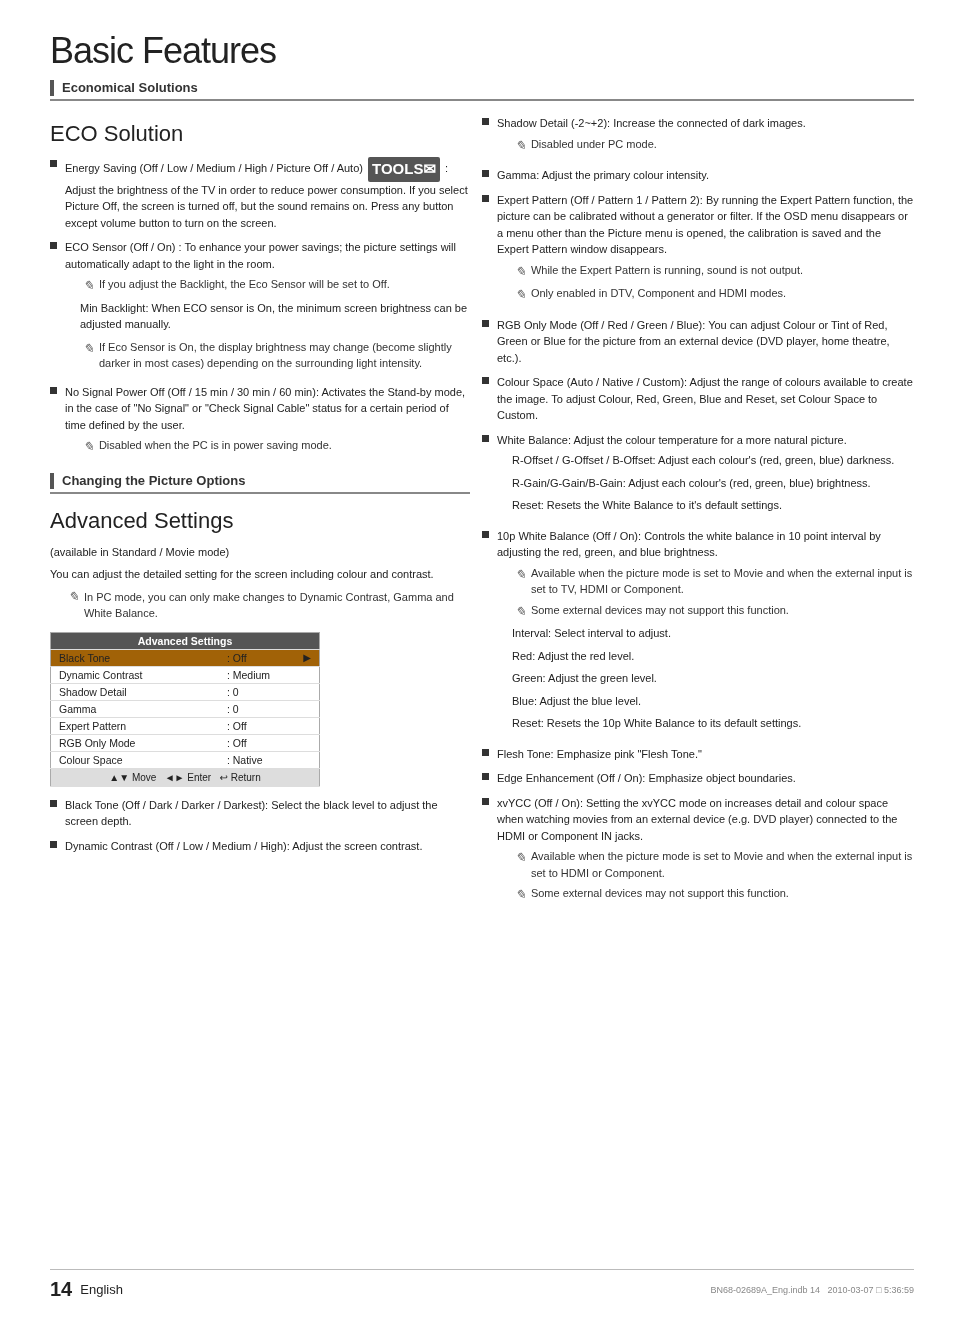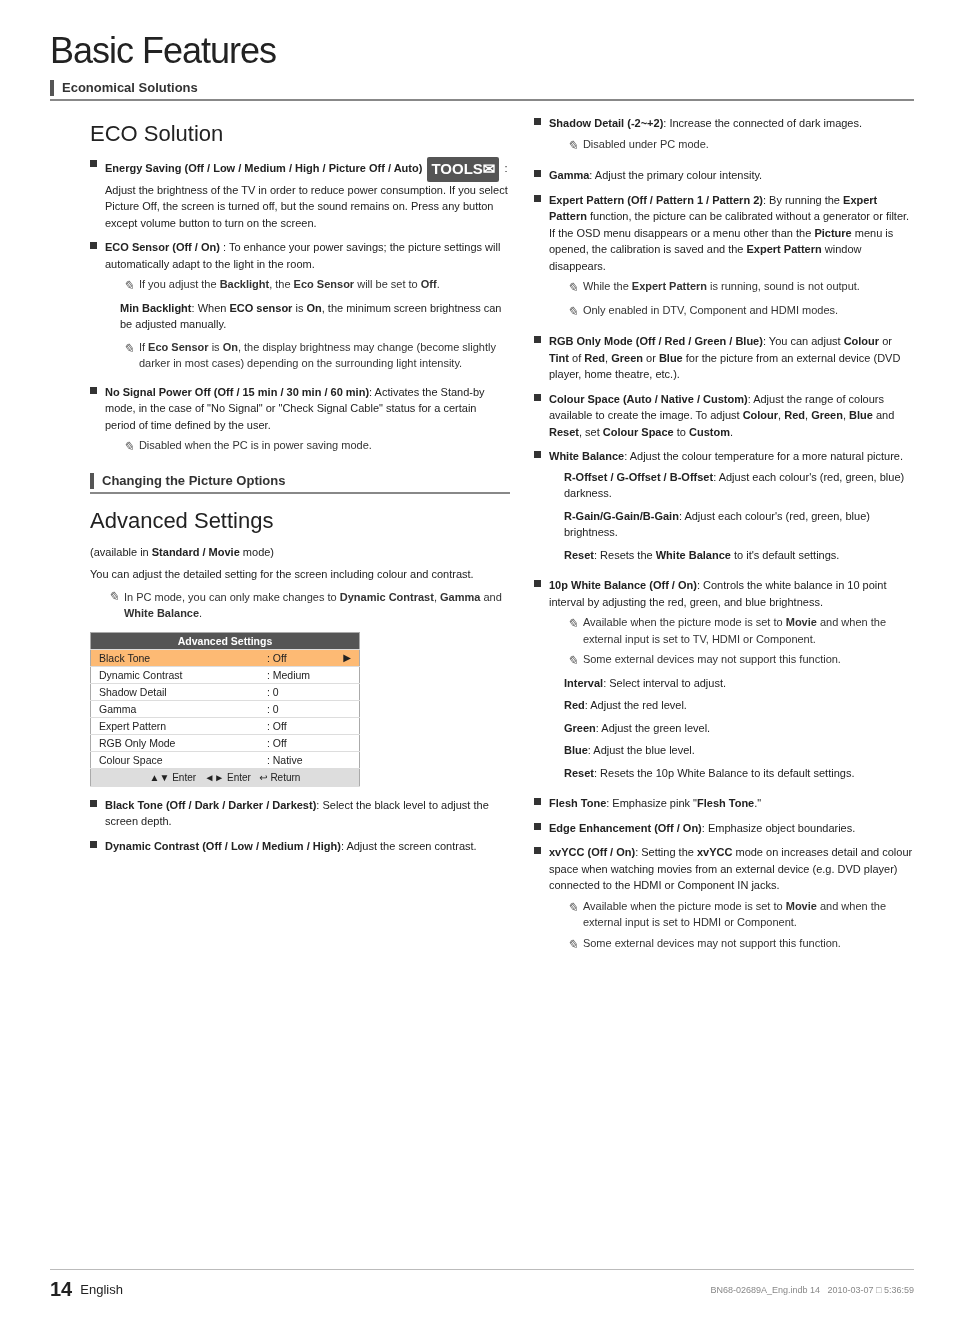--- a/index.html
+++ b/index.html
@@ -41,22 +41,21 @@
       display: inline-block;
     }
     .section-title {
       font-size: 13px;
       font-weight: bold;
       color: #333;
     }
     .content-columns {
       display: flex;
       flex: 1;
-      gap: 24px;
-      margin-left: 40px;
+      gap: 12px;
     }
     .col-left {
       width: 420px;
       flex-shrink: 0;
     }
     .col-right {
       flex: 1;
     }
     .sub-title {
       font-size: 22px;
@@ -75,21 +74,21 @@
       height: 7px;
       background: #333;
       flex-shrink: 0;
       margin-top: 3px;
       margin-right: 8px;
     }
     .bullet-text {
       flex: 1;
       line-height: 1.5;
     }
-    .bold { font-weight: bold; }
+    .bold { font-weight: normal; }
     .note-item {
       display: flex;
       align-items: flex-start;
       margin: 4px 0 4px 18px;
     }
     .note-icon {
       font-size: 13px;
       margin-right: 5px;
       flex-shrink: 0;
       color: #555;
@@ -128,21 +127,21 @@
       font-weight: bold;
       padding: 4px 0;
       font-size: 11px;
     }
     .advanced-table tr td {
       padding: 2px 8px;
       font-size: 10.5px;
       border-bottom: 1px solid #ddd;
     }
     .advanced-table tr.selected td {
-      background: #fdba74;
+      background: #a16207;
     }
     .table-arrow {
       float: right;
       font-size: 10px;
     }
     .footer {
       display: flex;
       align-items: center;
       margin-top: auto;
       padding-top: 8px;
@@ -268,21 +267,21 @@
         <tr>
           <td>RGB Only Mode</td>
           <td>: Off</td>
         </tr>
         <tr>
           <td>Colour Space</td>
           <td>: Native</td>
         </tr>
         <tr>
           <td colspan="2" style="text-align:center; background:#ddd; padding:3px 0; font-size:10px;">
-            <span>▲▼ Enter</span>&nbsp;&nbsp;
+            <span>▲▼ Move</span>&nbsp;&nbsp;
             <span>◄► Enter</span>&nbsp;&nbsp;
             <span>↩ Return</span>
           </td>
         </tr>
       </tbody>
         </table>
 
       <div class="bullet-item">
         <span class="bullet-square"></span>
         <span class="bullet-text">

